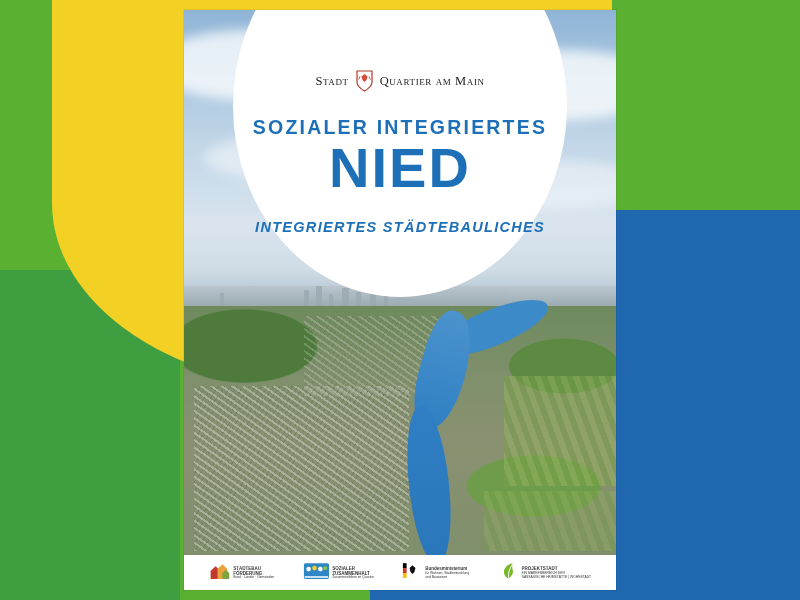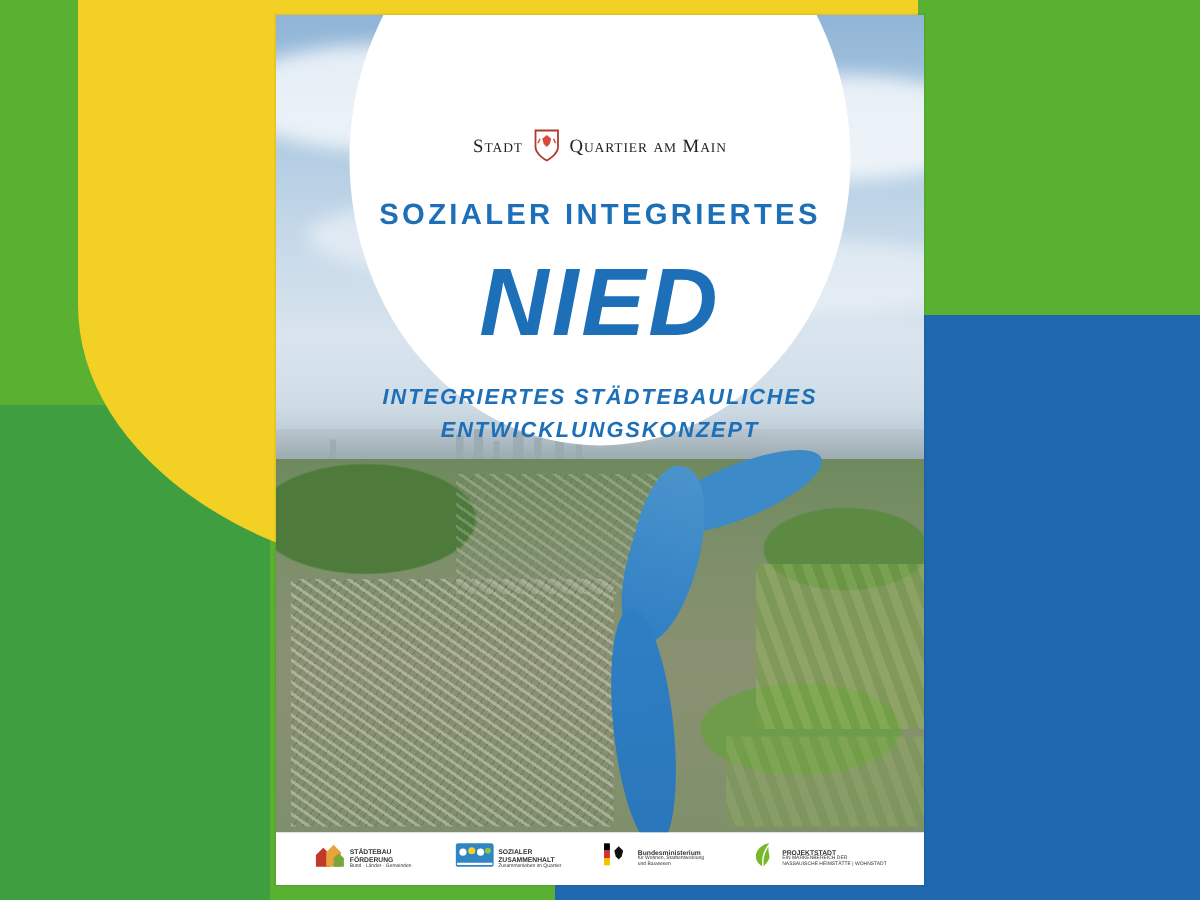--- a/index.html
+++ b/index.html
@@ -173,21 +173,21 @@
     width: 334px;
     height: 382px;
     background: #ffffff;
     border-radius: 50%;
   }
 
   
   .poster-text {
     position: absolute;
     left: 0;
-    top: 76px;
+    top: 60px;
     width: 432px;
     text-align: center;
     color: #1d6fb8;
   }
   .crest-row {
     display: flex;
     align-items: center;
     justify-content: center;
     gap: 7px;
     color: #222;
@@ -208,27 +208,26 @@
   .crest svg { display:block; }
 
   .kicker {
     margin-top: 24px;
     font-size: 19.5px;
     font-weight: bold;
     letter-spacing: 2.2px;
     color: #1d6fb8;
   }
   .headline {
-    margin-top: 16px;
-    font-size: 64px;
+    margin-top: 2px;
+    font-size: 56px;
     font-weight: bold;
     letter-spacing: 2px;
     line-height: 0.95;
     color: #1d6fb8;
-    font-style: italic;
   }
   .subline {
     margin-top: 22px;
     font-size: 14.5px;
     font-style: italic;
     font-weight: bold;
     letter-spacing: 1.3px;
     line-height: 1.55;
     color: #1d6fb8;
   }
@@ -322,21 +321,20 @@
             <path d="M4 6.5 L2.6 9.5 M13 6.5 L14.4 9.5" stroke="#d64b3c" stroke-width="1"></path>
           </svg>
         </span>
         <span class="crest-word">Quartier am Main</span>
       </div>
 
       <div class="kicker">SOZIALER INTEGRIERTES</div>
       <div class="headline">NIED</div>
       <div class="subline">
         <div>INTEGRIERTES STÄDTEBAULICHES</div>
-        <div>ENTWICKLUNGSKONZEPT</div>
       </div>
     </div>
 
     <div class="logo-strip">
 
       <div class="logo">
         <span class="mark">
           <svg width="22" height="20" viewBox="0 0 22 20">
             <path d="M2 18 L2 10 L7 5 L12 10 L12 18 Z" fill="#c0392b"></path>
             <path d="M9 18 L9 8 L14 3 L19 8 L19 18 Z" fill="#e8a33d"></path>

